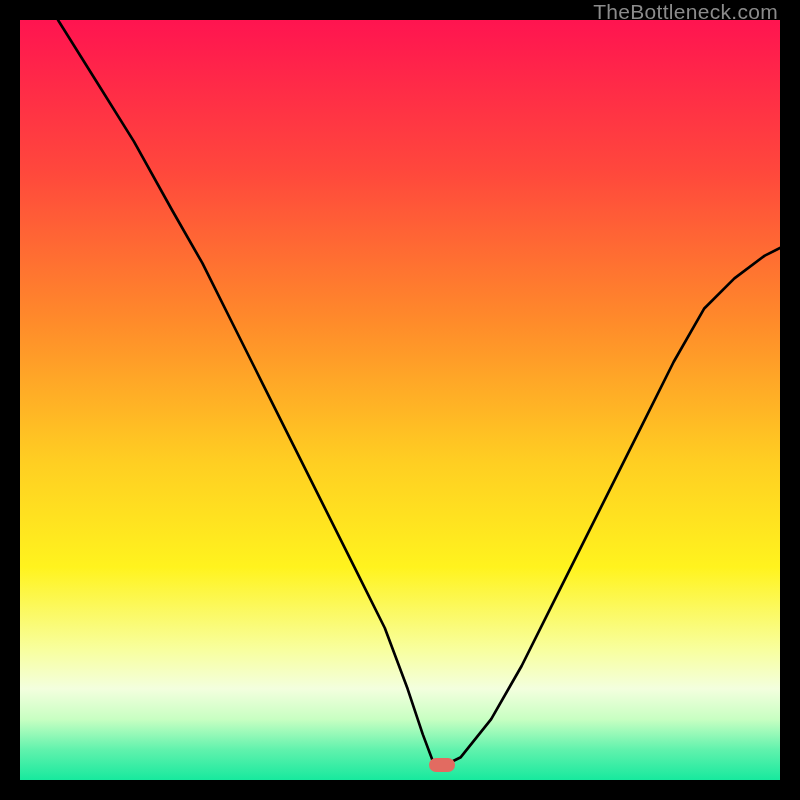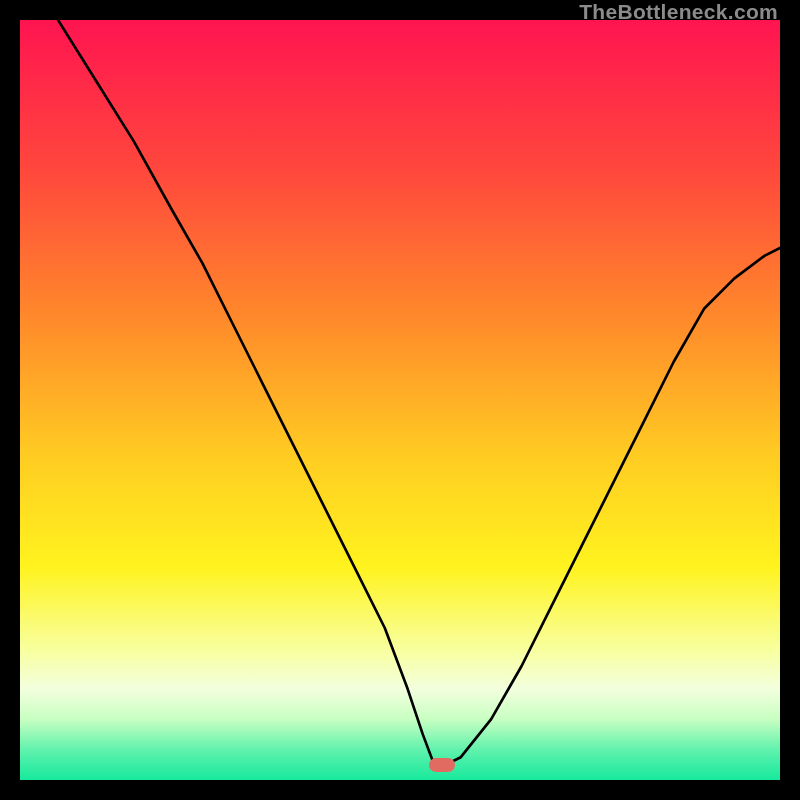--- a/index.html
+++ b/index.html
@@ -38,21 +38,21 @@
     height: 14px;
     border-radius: 7px;
     transform: translate(-50%, -50%);
   }
   .watermark {
     position: absolute;
     top: 0;
     right: 22px;
     font-family: Arial, Helvetica, sans-serif;
     font-size: 21px;
-    font-weight: 700;
+    font-weight: 400;
     color: #8b8b8b;
     letter-spacing: 0.3px;
   }
 </style>
 </head>
 <body>
 
 <div class="stage">
   <div class="watermark">TheBottleneck.com</div>
   <div class="plot">

